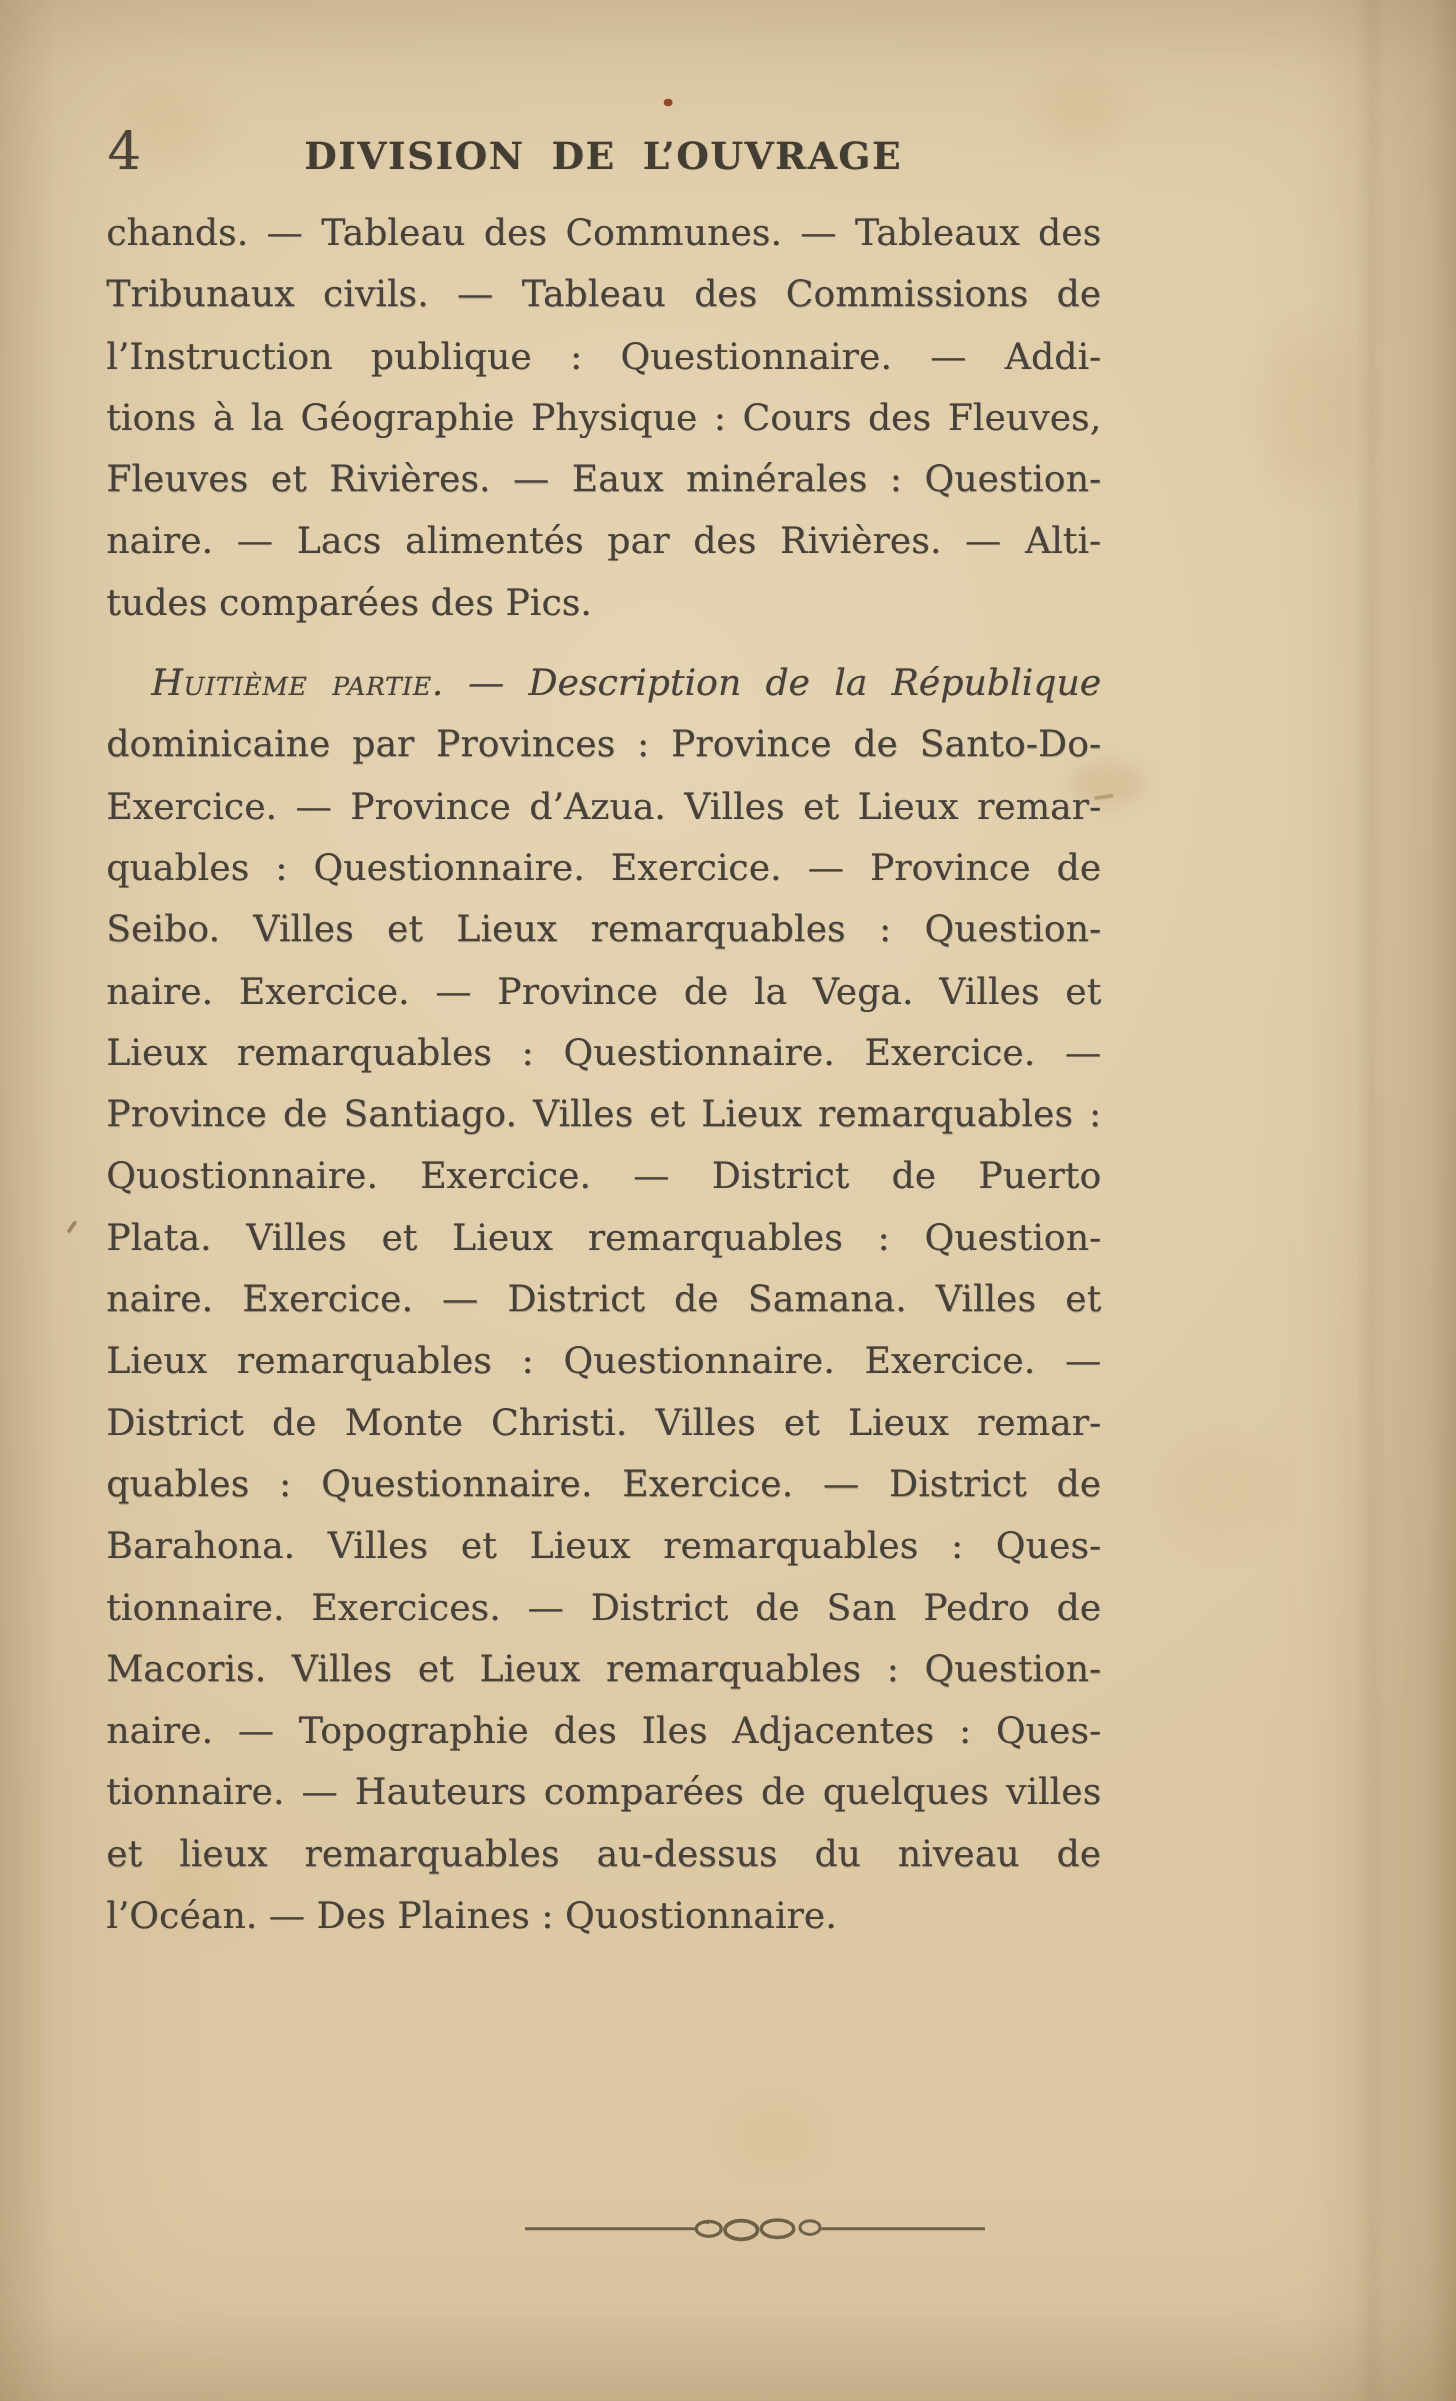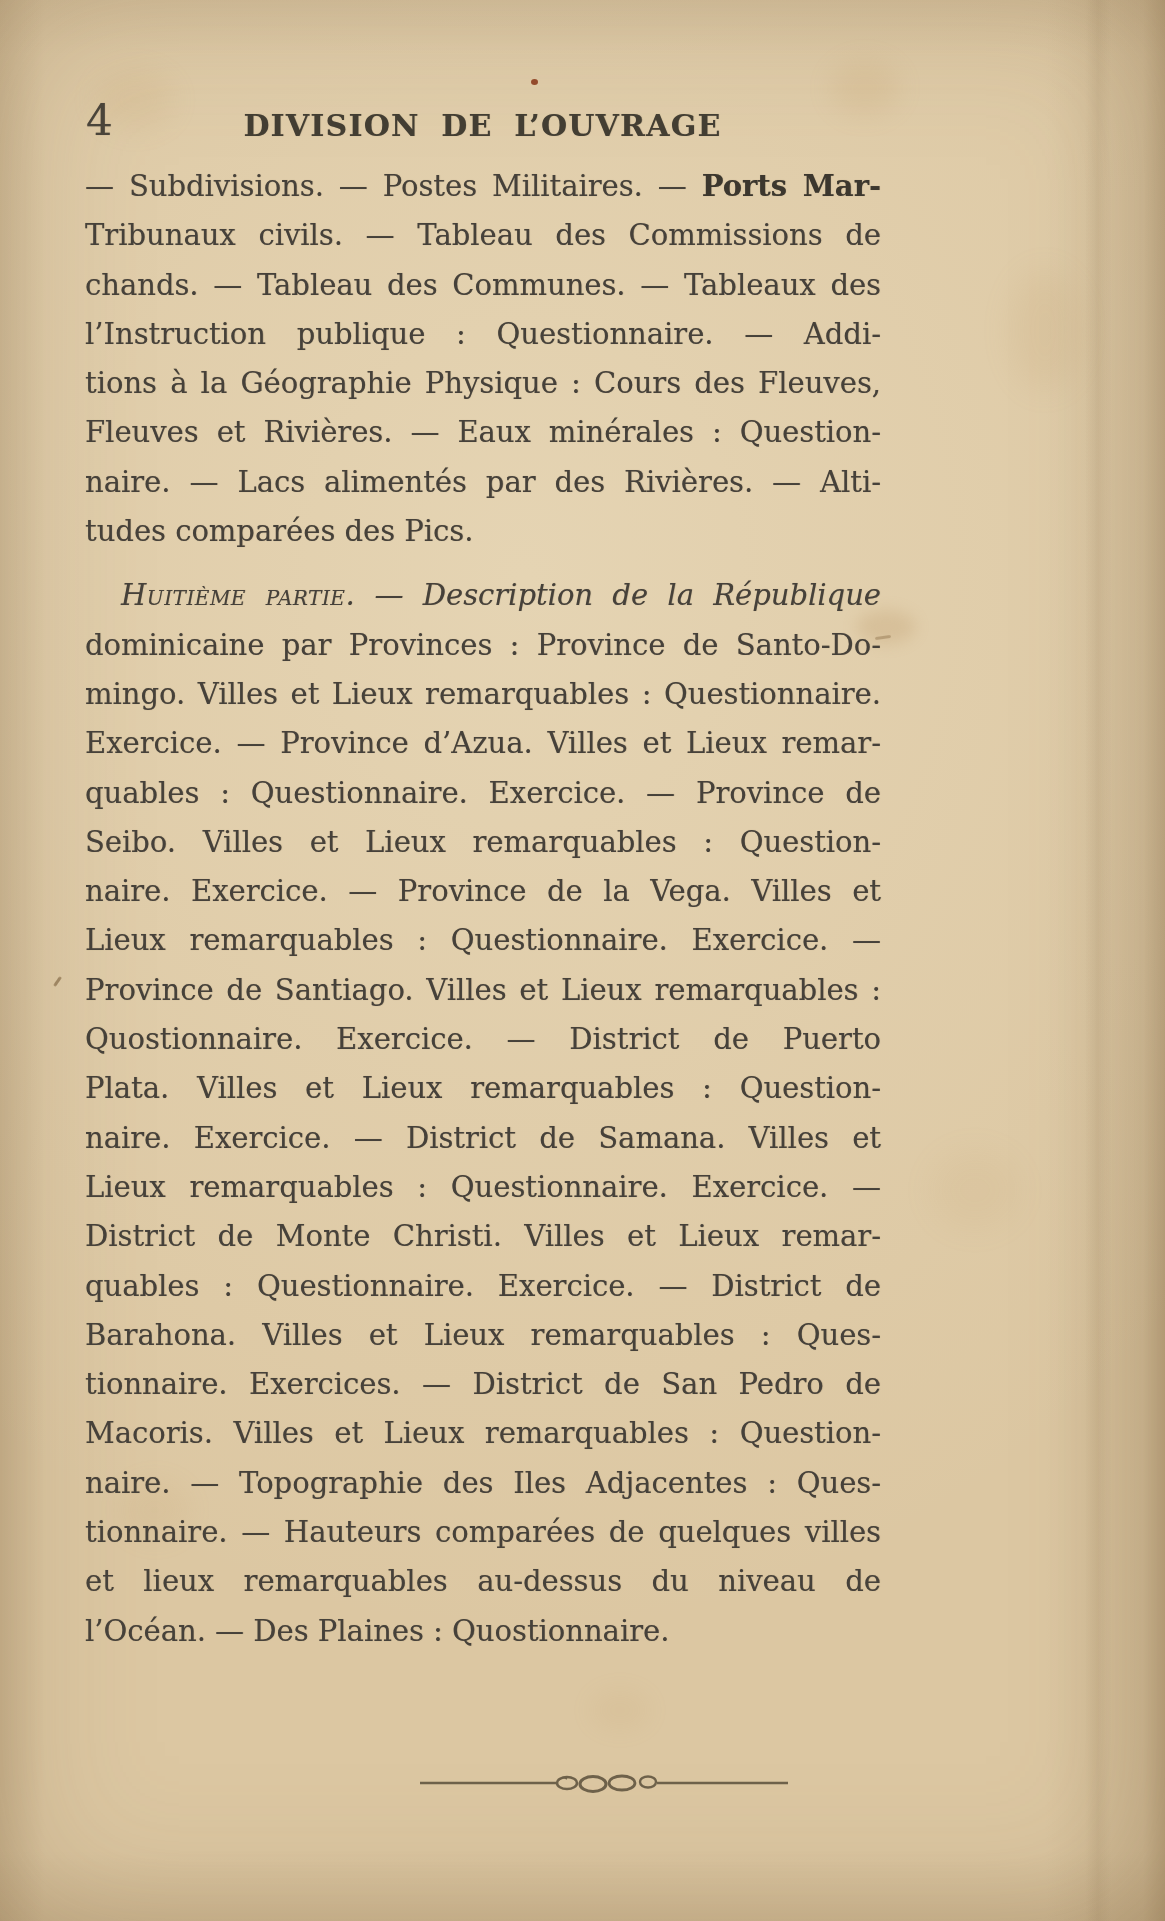--- a/index.html
+++ b/index.html
@@ -83,33 +83,31 @@
 <div class="spot s7"></div>
 <div class="spot s-red"></div>
 <div class="spot s8"></div>
 <div class="spot s9"></div>
 
 <div class="page-number">4</div>
 <div class="page-header">DIVISION DE L’OUVRAGE</div>
 
 <div class="body-text">
     <div class="paragraph">
-      <div class="line"><span>— Subdivisions. — Postes Militaires. — </span><span class="bold">Ports Mar-</span></div>
+      <div class="line"><span>chands. — Tableau des Communes. — Tableaux des</span></div>
       <div class="line"><span>Tribunaux civils. — Tableau des Commissions de</span></div>
-      <div class="line"><span>chands. — Tableau des Communes. — Tableaux des</span></div>
       <div class="line"><span>l’Instruction publique : Questionnaire. — Addi-</span></div>
       <div class="line"><span>tions à la Géographie Physique : Cours des Fleuves,</span></div>
       <div class="line"><span>Fleuves et Rivières. — Eaux minérales : Question-</span></div>
       <div class="line"><span>naire. — Lacs alimentés par des Rivières. — Alti-</span></div>
       <div class="line no-justify"><span>tudes comparées des Pics.</span></div>
     </div>
     <div class="paragraph">
       <div class="line indent"><span class="smallcaps">Huitième partie.</span><span> — Description de la République</span></div>
       <div class="line"><span>dominicaine par Provinces : Province de Santo-Do-</span></div>
-      <div class="line"><span>mingo. Villes et Lieux remarquables : Questionnaire.</span></div>
       <div class="line"><span>Exercice. — Province d’Azua. Villes et Lieux remar-</span></div>
       <div class="line"><span>quables : Questionnaire. Exercice. — Province de</span></div>
       <div class="line"><span>Seibo. Villes et Lieux remarquables : Question-</span></div>
       <div class="line"><span>naire. Exercice. — Province de la Vega. Villes et</span></div>
       <div class="line"><span>Lieux remarquables : Questionnaire. Exercice. —</span></div>
       <div class="line"><span>Province de Santiago. Villes et Lieux remarquables :</span></div>
       <div class="line"><span>Quostionnaire. Exercice. — District de Puerto</span></div>
       <div class="line"><span>Plata. Villes et Lieux remarquables : Question-</span></div>
       <div class="line"><span>naire. Exercice. — District de Samana. Villes et</span></div>
       <div class="line"><span>Lieux remarquables : Questionnaire. Exercice. —</span></div>

